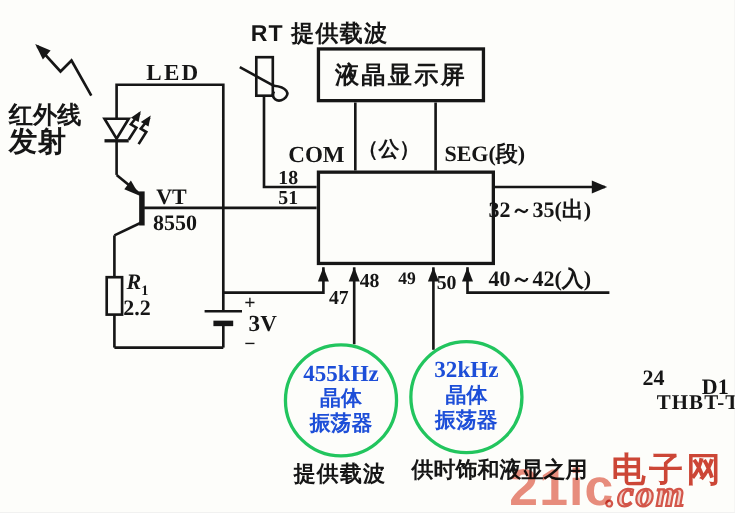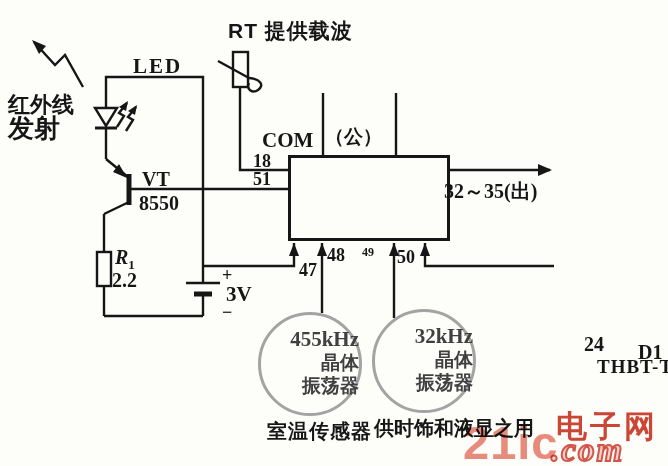--- a/index.html
+++ b/index.html
@@ -11,22 +11,22 @@
     position:absolute;font-weight:bold;color:#161616;white-space:nowrap;
     font-family:"Liberation Serif",serif;line-height:1;
   }
   .cjk{font-family:"Liberation Sans",sans-serif;}
   .box{
     position:absolute;border:3px solid #161616;background:#fdfdfa;
     display:flex;align-items:center;justify-content:center;box-sizing:border-box;
     color:#161616;font-weight:bold;
   }
   .circle{
-    position:absolute;border:3px solid #a3a3a3;border-radius:50%;background:#fdfdfa;
-    box-sizing:border-box;color:#404040;font-weight:bold;text-align:right;
+    position:absolute;border:3px solid #22c55e;border-radius:50%;background:#fdfdfa;
+    box-sizing:border-box;color:#1d4ed8;font-weight:bold;text-align:center;
   }
   .wires{position:absolute;left:0;top:0;}
   .wm{position:absolute;mix-blend-mode:multiply;font-weight:bold;white-space:nowrap;}
   .wm-brand{color:#e98d7e;font-size:47px;letter-spacing:1px;font-family:"Liberation Sans",sans-serif;}
   .wm-suffix{
     font-family:"Liberation Serif",serif;font-style:italic;font-size:33px;
     color:rgba(213,86,72,0.25);-webkit-text-stroke:2px #d5564a;letter-spacing:2px;
   }
   .wm-site{color:#ce4637;font-size:31px;letter-spacing:3px;font-family:"Liberation Sans",sans-serif;}
 </style>
@@ -108,20 +108,23 @@
         <line x1="438" y1="170" x2="550" y2="170"></line>
         <polygon points="552,170 538,164 538,176" fill="#161616" stroke="none"></polygon>
       </g>
       <g>
         <polyline points="425,243 425,266 554,266"></polyline>
         <polygon points="425,243 420,256 430,256" fill="#161616" stroke="none"></polygon>
       </g>
     </g>
   </svg>
 
+  <div class="box" style="left:288px;top:43px;width:153px;height:50px;font-size:22px;letter-spacing:2px;">
+    <span class="cjk">液晶显示屏</span>
+  </div>
 
   <div class="box" style="left:288px;top:155px;width:162px;height:86px;">
     <span class="lbl" style="left:293px;top:176px;font-size:20px;">24</span>
     <span class="lbl" style="left:347px;top:184px;font-size:20px;">D1</span>
     <span class="lbl" style="left:306px;top:199px;font-size:19px;letter-spacing:1px;">THBT-T01</span>
   </div>
 
 
   <div class="circle cjk" style="left:258px;top:312px;width:104px;height:104px;font-size:19px;line-height:23px;padding-top:13px;">
     <div style="font-family:'Liberation Serif',serif;font-size:21px;">455kHz</div>
@@ -141,28 +144,30 @@
   <span class="lbl" style="left:142px;top:169px;font-size:20px;">VT</span>
   <span class="lbl" style="left:139px;top:193px;font-size:20px;">8550</span>
   <span class="lbl" style="left:115px;top:247px;font-size:20px;font-style:italic;"><span>R</span><sub style="font-size:13px;font-style:normal;">1</sub></span>
   <span class="lbl" style="left:112px;top:270px;font-size:20px;">2.2</span>
   <span class="lbl" style="left:222px;top:266px;font-size:18px;">+</span>
   <span class="lbl" style="left:226px;top:284px;font-size:21px;">3V</span>
   <span class="lbl" style="left:222px;top:303px;font-size:18px;">−</span>
 
   <span class="lbl" style="left:262px;top:130px;font-size:21px;">COM</span>
   <span class="lbl cjk" style="left:325px;top:127px;font-size:19px;">（公）</span>
+  <span class="lbl" style="left:404px;top:130px;font-size:20px;">SEG(段)</span>
   <span class="lbl" style="left:253px;top:152px;font-size:18px;">18</span>
   <span class="lbl" style="left:253px;top:170px;font-size:18px;">51</span>
   <span class="lbl" style="left:299px;top:261px;font-size:18px;">47</span>
   <span class="lbl" style="left:327px;top:246px;font-size:18px;">48</span>
-  <span class="lbl" style="left:362px;top:246px;font-size:12px;">49</span>
+  <span class="lbl" style="left:362px;top:246px;font-size:16px;">49</span>
   <span class="lbl" style="left:397px;top:248px;font-size:18px;">50</span>
   <span class="lbl" style="left:444px;top:181px;font-size:20px;">32～35(出)</span>
+  <span class="lbl" style="left:444px;top:244px;font-size:20px;">40～42(入)</span>
 
-  <span class="lbl cjk" style="left:267px;top:421px;font-size:20px;letter-spacing:1px;">室温传感器</span>
+  <span class="lbl cjk" style="left:267px;top:421px;font-size:20px;letter-spacing:1px;">提供载波</span>
   <span class="lbl cjk" style="left:374px;top:418px;font-size:20px;">供时饰和液显之用</span>
 
   <span class="wm wm-site" style="left:556px;top:406px;">电子网</span>
   <span class="wm wm-brand" style="left:463px;top:415px;">21ic</span>
   <span class="wm wm-suffix" style="left:551px;top:432px;">.com</span>
 
 </div>
 
 </body></html>

